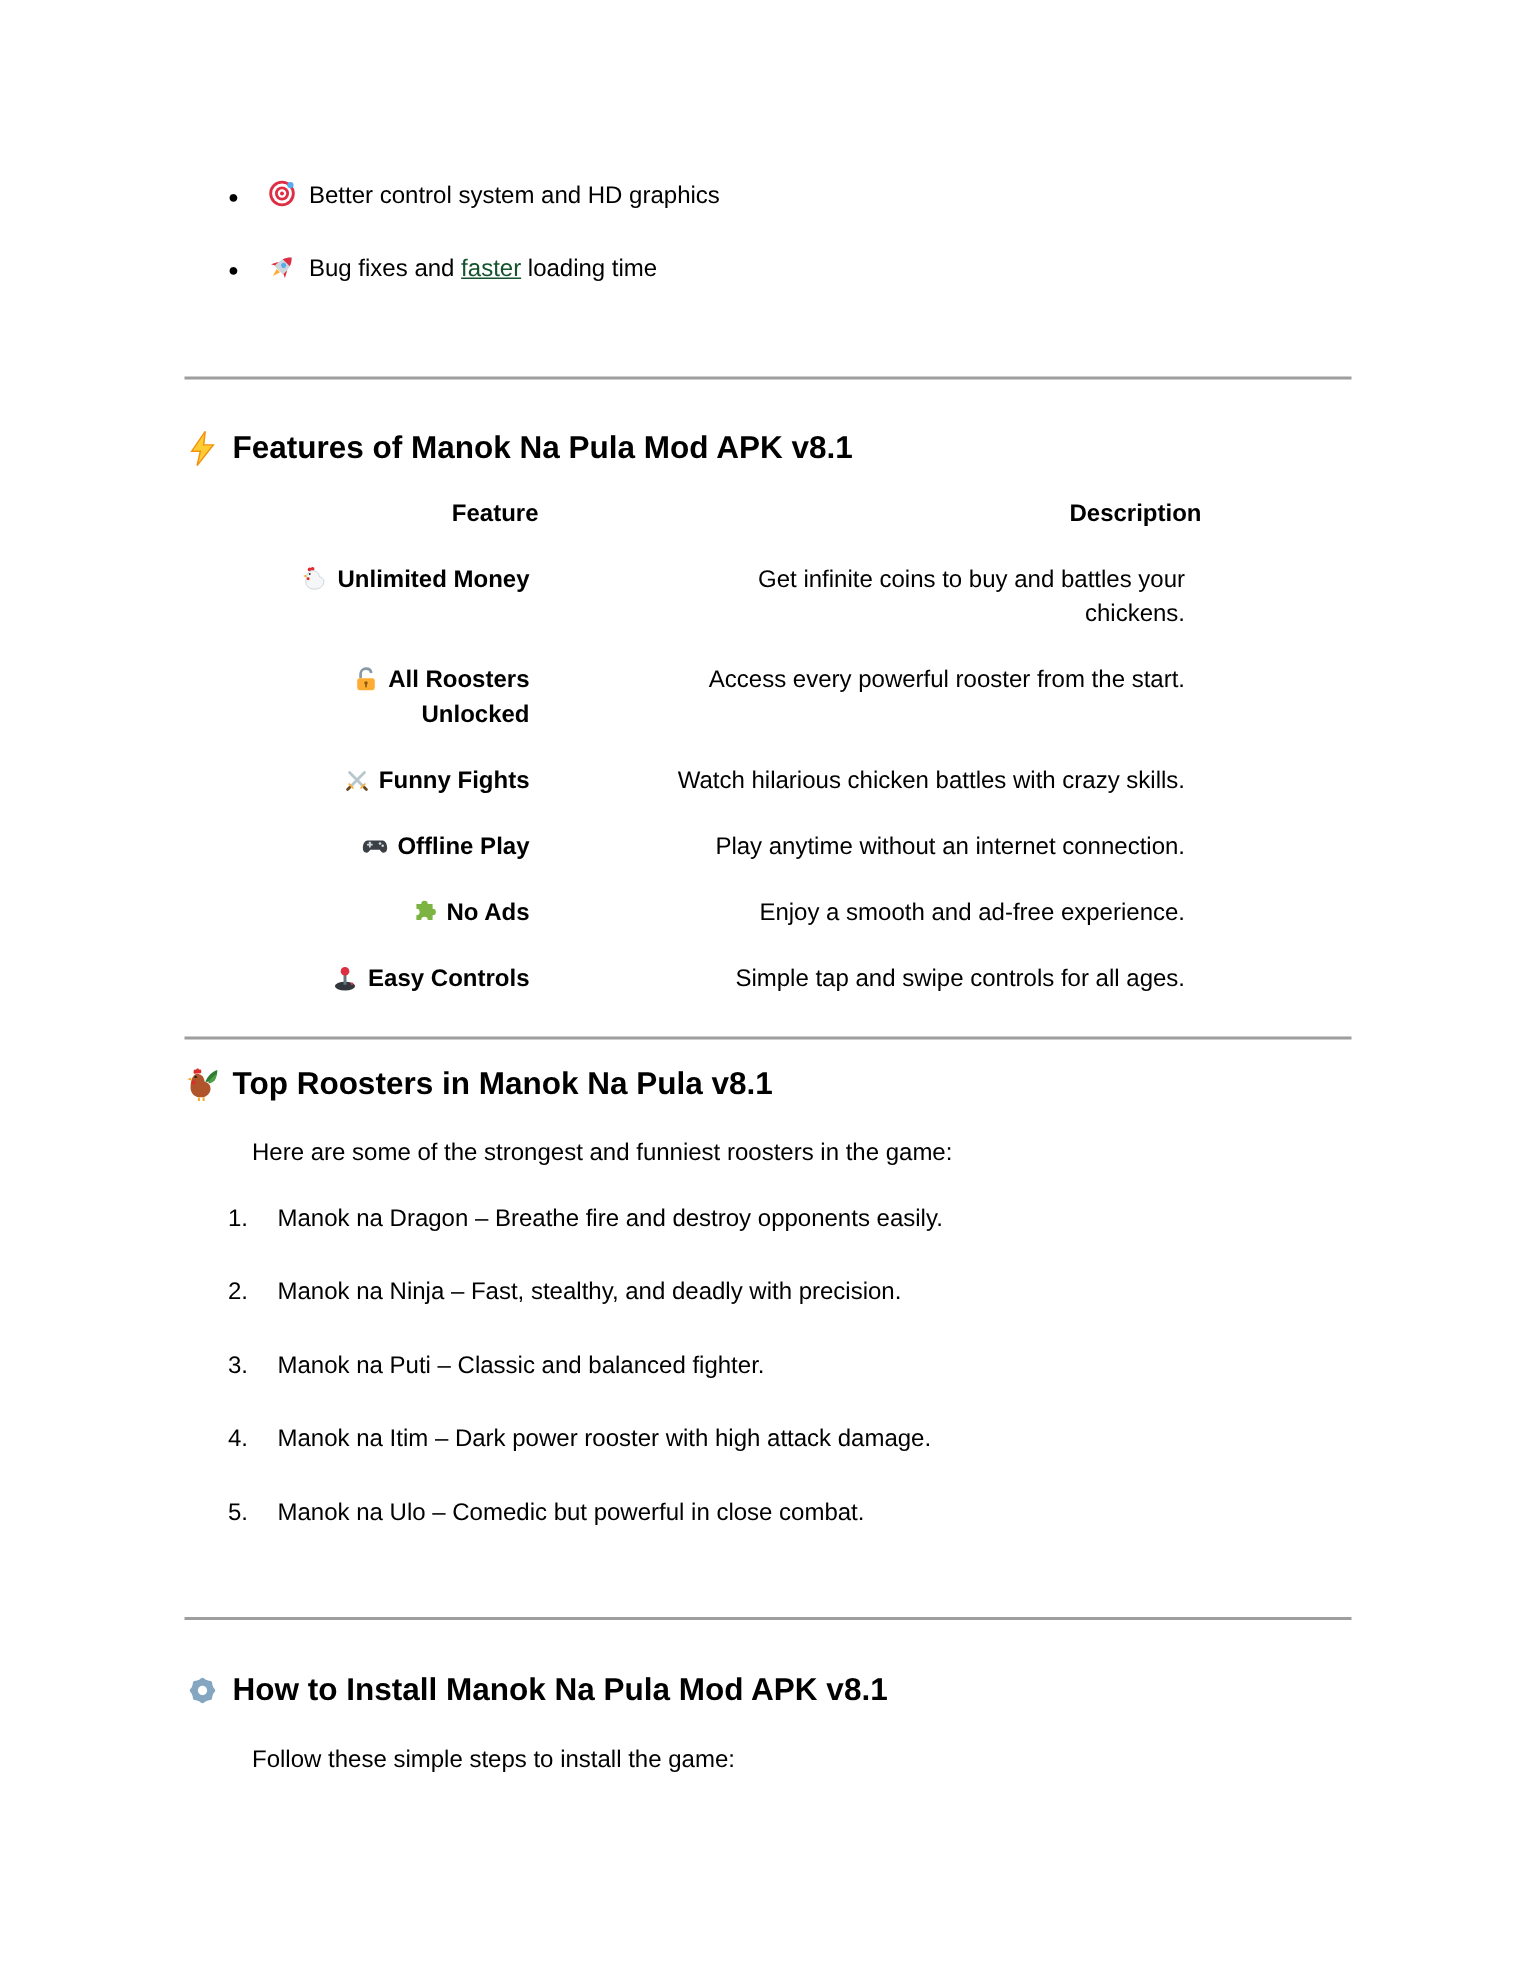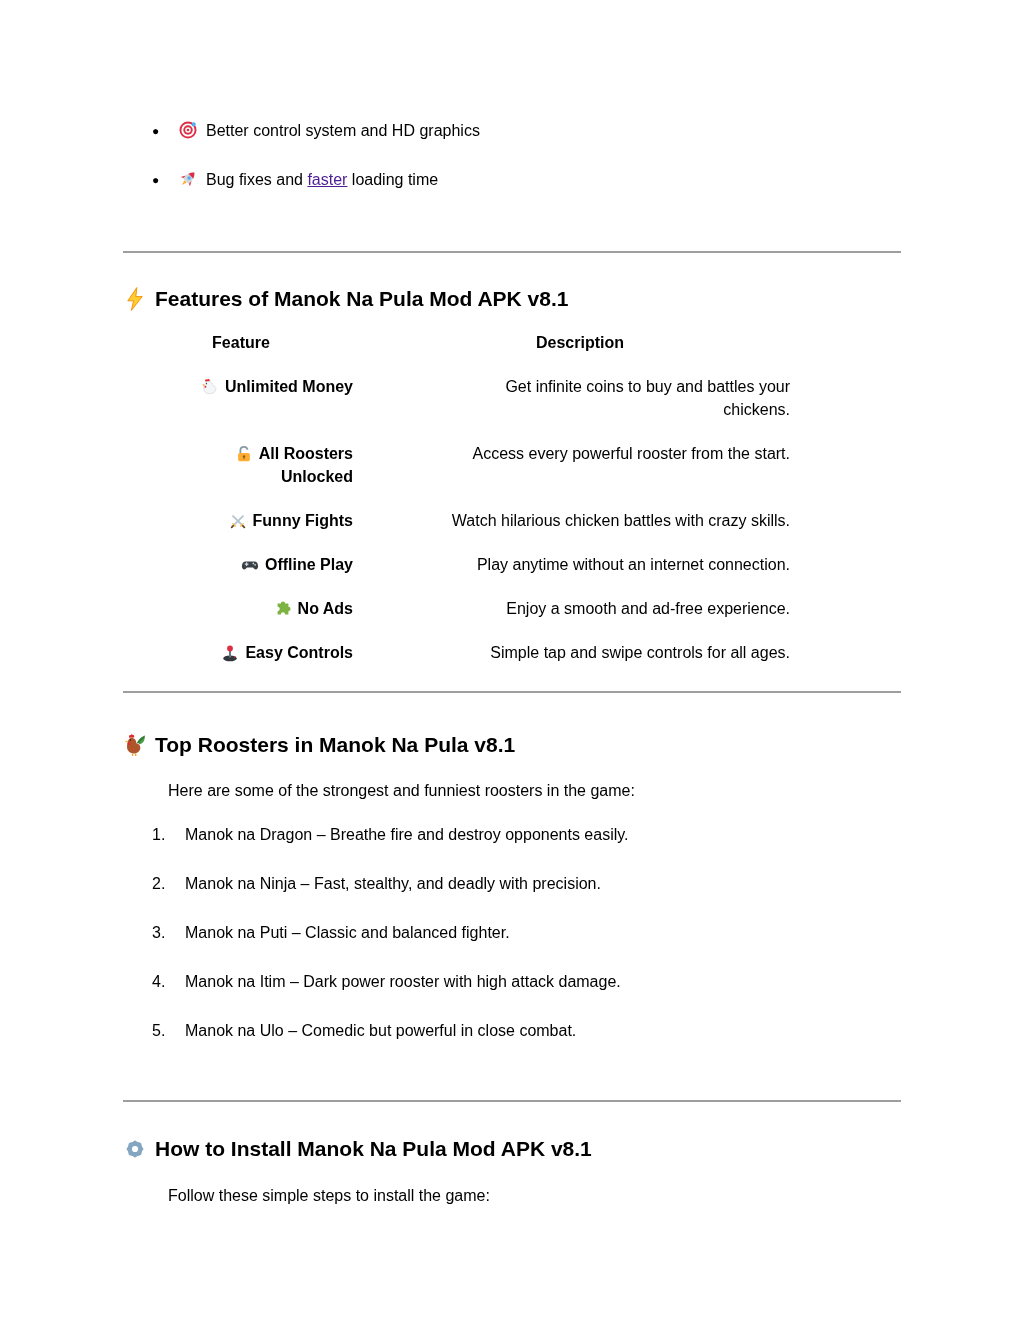--- a/index.html
+++ b/index.html
@@ -16,41 +16,41 @@
   .ico-20 { width:20px; height:20px; }
   .ico-24 { width:24px; height:24px; }
   .ico-18 { width:18px; height:18px; vertical-align:-3.5px; }
 
   
   ul.updates { list-style:none; padding-top:119px; }
   ul.updates li { position:relative; padding-left:55px; line-height:24px; }
   ul.updates li + li { margin-top:25px; }
   .bullet-marker { position:absolute; left:29px; top:0; font-size:12px; line-height:24px; }
   ul.updates .ico { margin-right:8px; }
-  a.doclink { color:#4c1d95; text-decoration:underline; cursor:pointer; }
+  a.doclink { color:#14532d; text-decoration:underline; cursor:pointer; }
 
   hr.rule { border:none; height:2px; background:#9e9e9e; }
   .rule-1 { margin-top:59px; }
   .rule-2 { margin-top:15px; }
   .rule-3 { margin-top:57px; }
 
   h2.doc-h2 {
     display:flex; align-items:center; gap:8px;
     font-size:21px; line-height:28px; font-weight:700;
   }
   .h-features { margin-top:32px; }
-  .h-roosters { margin-top:38px; }
+  .h-roosters { margin-top:16px; }
   .h-install  { margin-top:33px; }
 
   
   table.features { border-collapse:collapse; margin-top:9px; table-layout:fixed; width:678px; }
   table.features th, table.features td {
     border:none; vertical-align:top; line-height:23px; text-align:right;
   }
-  table.features th { padding:9px 0 12px; font-weight:700; text-align:center; }
+  table.features th { padding:9px 0 12px; font-weight:700; text-align:right; }
   col.c-feature { width:236px; }
   col.c-desc { width:442px; }
   td.feat { padding:9px 6px 12px 10px; font-weight:700; }
   td.feat .ico { margin-right:6px; }
   td.desc { padding:9px 11px 12px 11px; }
   .line { display:block; white-space:nowrap; }
   td.feat .first-line { display:inline; white-space:nowrap; }
 
   p.para { line-height:24px;margin-left:45px; }
   .p-intro { margin-top:20px; }

